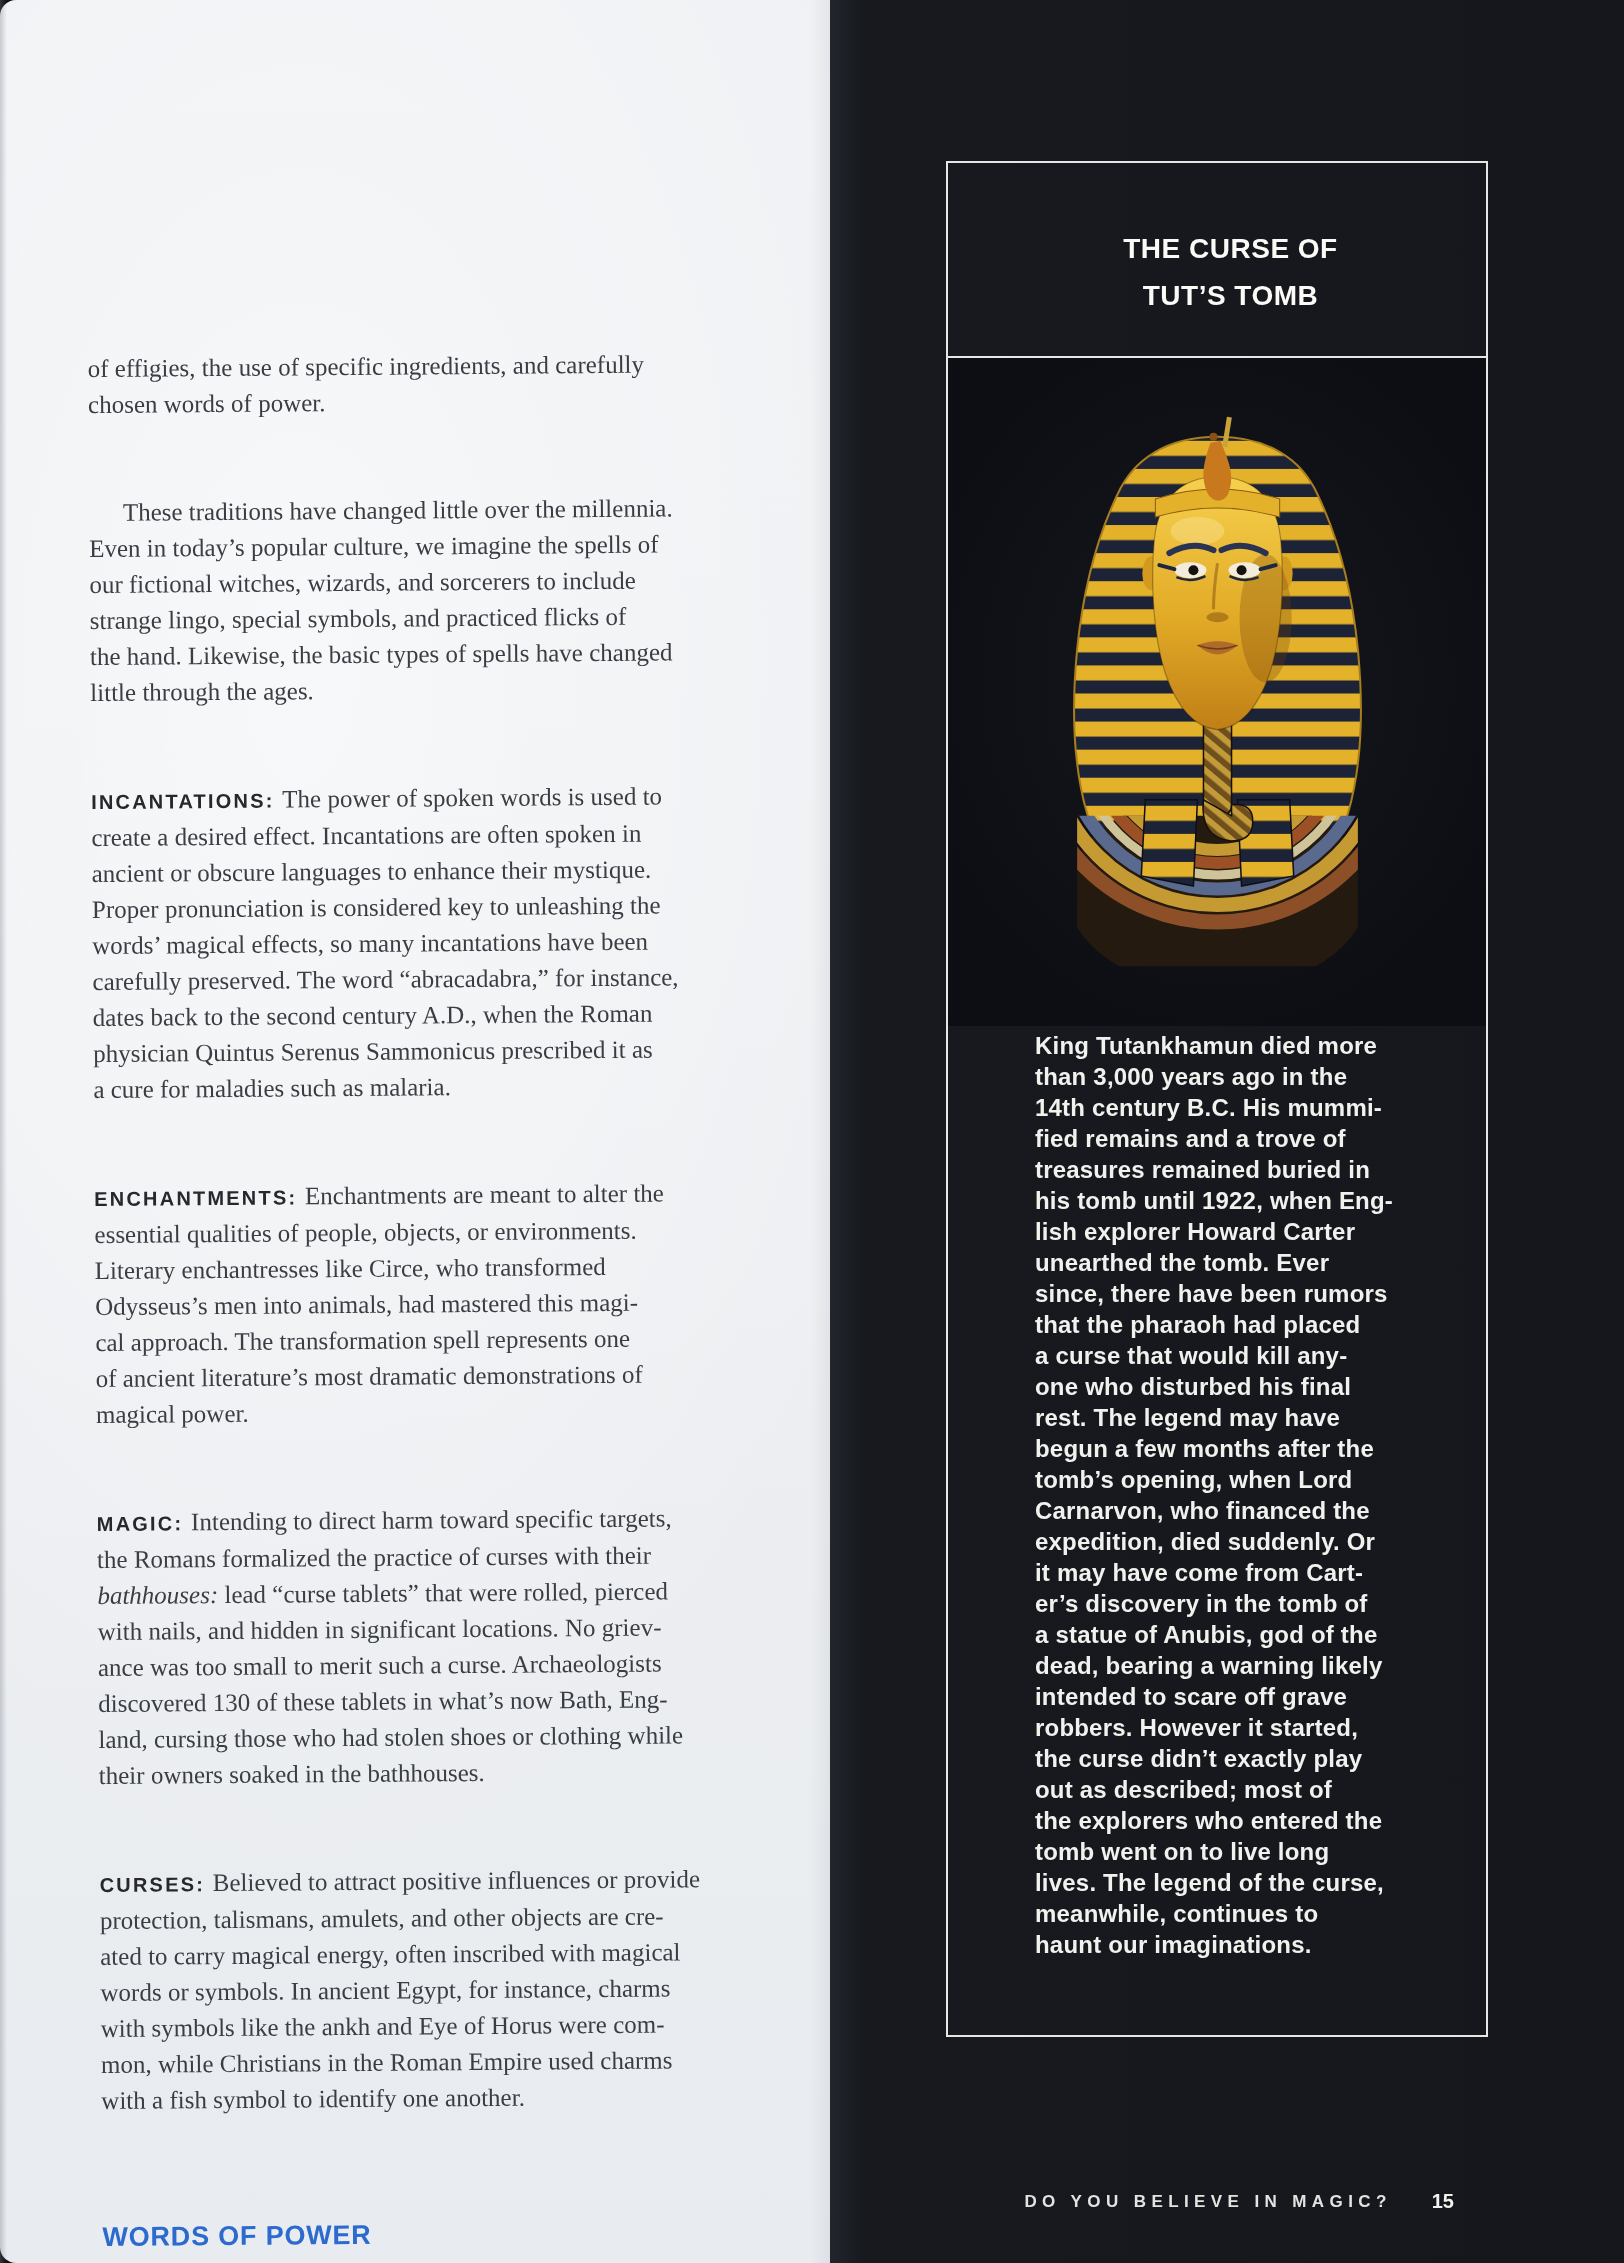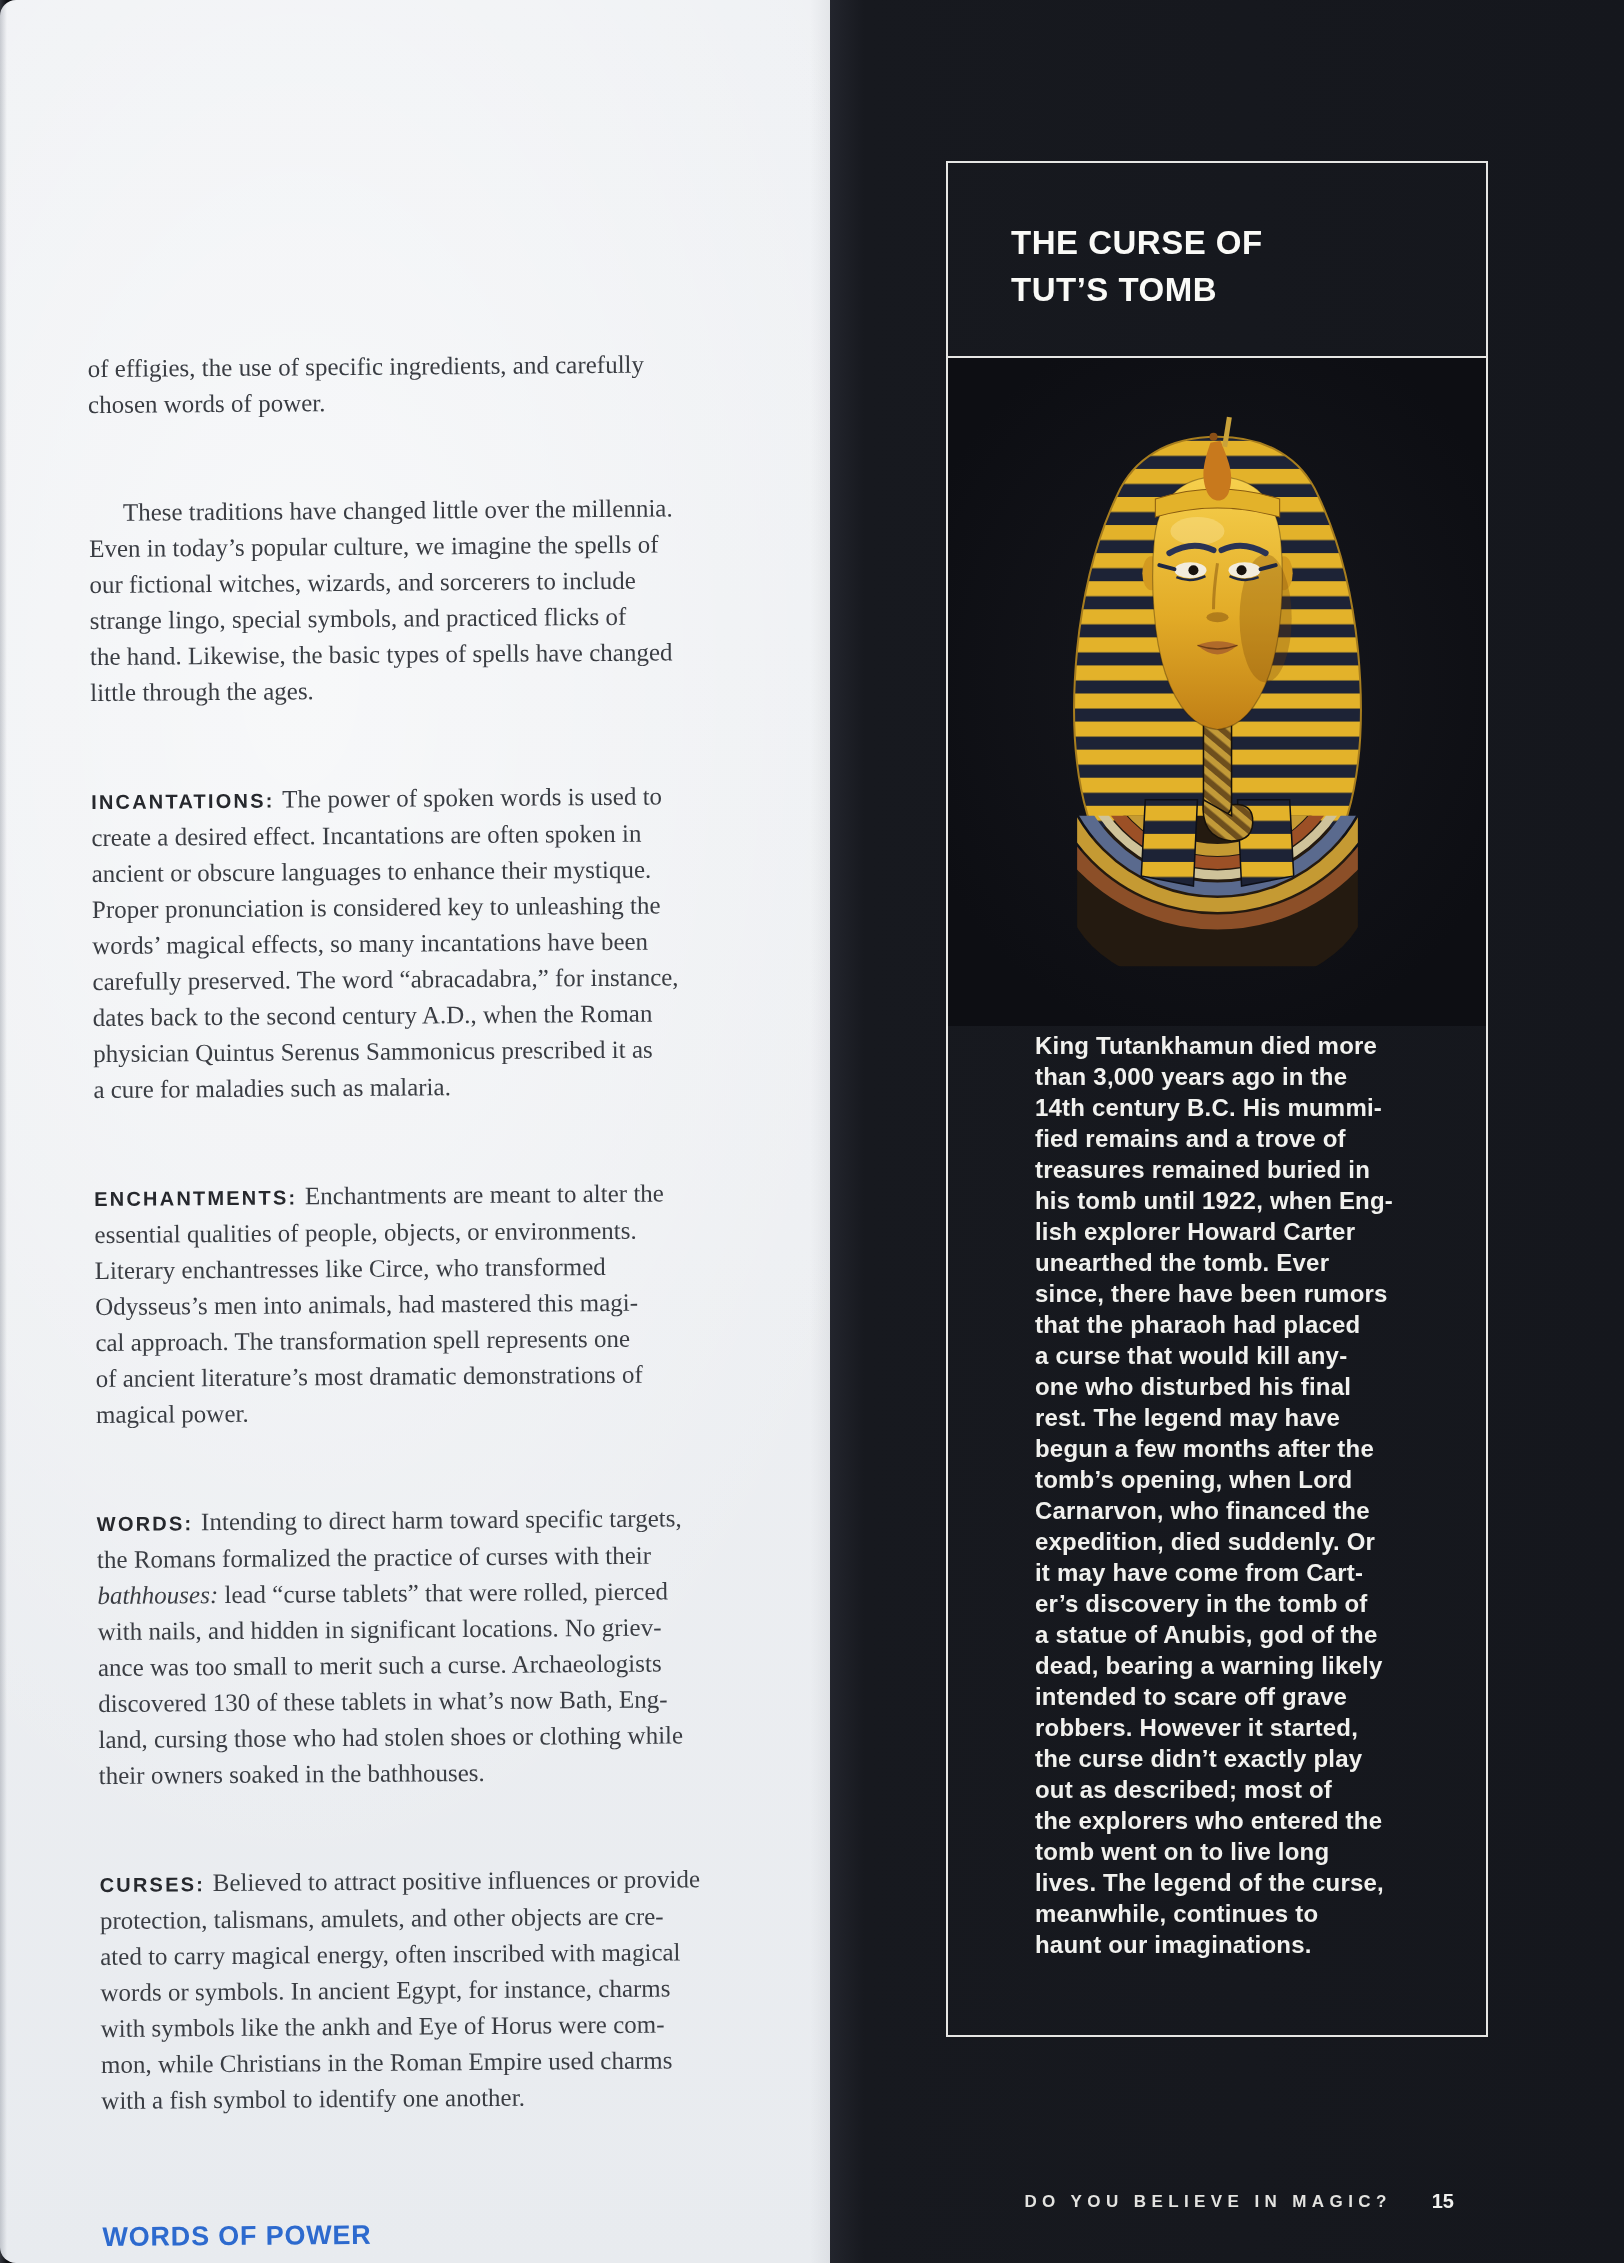--- a/index.html
+++ b/index.html
@@ -48,22 +48,22 @@
   }
   .curse-box{
     position:absolute;left:116px;top:161px;width:542px;height:1876px;
     border:2px solid #e6e6e4;box-sizing:border-box;
   }
   .box-title-block{
     height:195px;border-bottom:2px solid #e6e6e4;box-sizing:border-box;
     padding:50px 30px 0 57px;
   }
   .box-title{
-    color:#fafaf7;font-weight:800;font-size:33px;line-height:47px;
-    letter-spacing:0.5px;white-space:pre;margin:6px;
+    color:#fafaf7;font-weight:800;font-size:28px;line-height:47px;
+    letter-spacing:0.5px;white-space:pre;margin:12px;text-align:center;
   }
   .mask-area{
     height:668px;display:flex;justify-content:center;align-items:flex-start;
     background:radial-gradient(75% 70% at 50% 48%, #16171d 0%, #0d0e13 80%);
     overflow:hidden;
   }
   .mask-area svg{margin-top:51px;}
   .side-text{
     margin:4px;padding:0 24px 0 83px;
     color:#f1f1ee;font-size:24px;line-height:31px;font-weight:700;
@@ -101,21 +101,21 @@
 dates back to the second century A.D., when the Roman
 physician Quintus Serenus Sammonicus prescribed it as
 a cure for maladies such as malaria.</span></p>
       <p><span class="lead-caps">ENCHANTMENTS: </span><span>Enchantments are meant to alter the
 essential qualities of people, objects, or environments.
 Literary enchantresses like Circe, who transformed
 Odysseus’s men into animals, had mastered this magi-
 cal approach. The transformation spell represents one
 of ancient literature’s most dramatic demonstrations of
 magical power.</span></p>
-      <p><span class="lead-caps">WORDS: </span><span>Intending to direct harm toward specific targets,
+      <p><span class="lead-caps">MAGIC: </span><span>Intending to direct harm toward specific targets,
 the Romans formalized the practice of curses with their
 </span><span class="italic">bathhouses:</span><span> lead “curse tablets” that were rolled, pierced
 with nails, and hidden in significant locations. No griev-
 ance was too small to merit such a curse. Archaeologists
 discovered 130 of these tablets in what’s now Bath, Eng-
 land, cursing those who had stolen shoes or clothing while
 their owners soaked in the bathhouses.</span></p>
       <p><span class="lead-caps">CURSES: </span><span>Believed to attract positive influences or provide
 protection, talismans, amulets, and other objects are cre-
 ated to carry magical energy, often inscribed with magical

